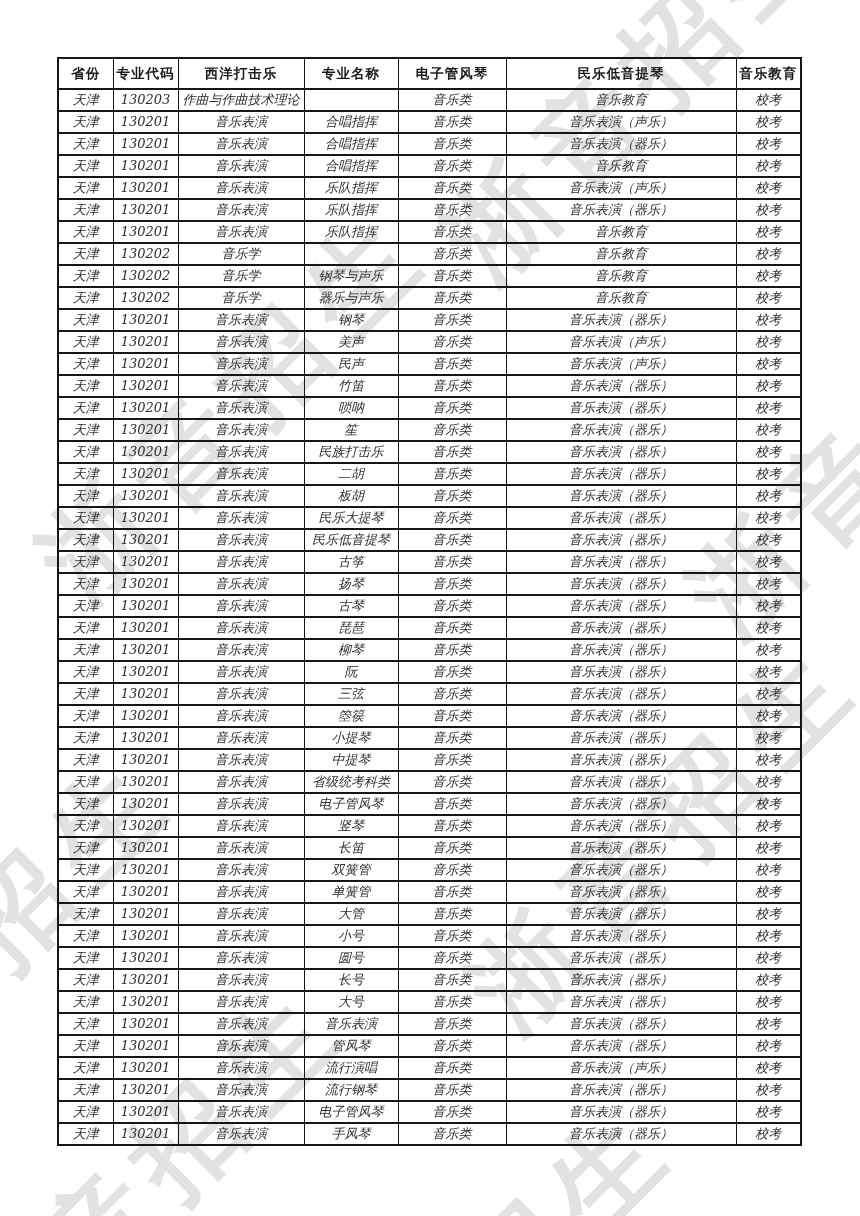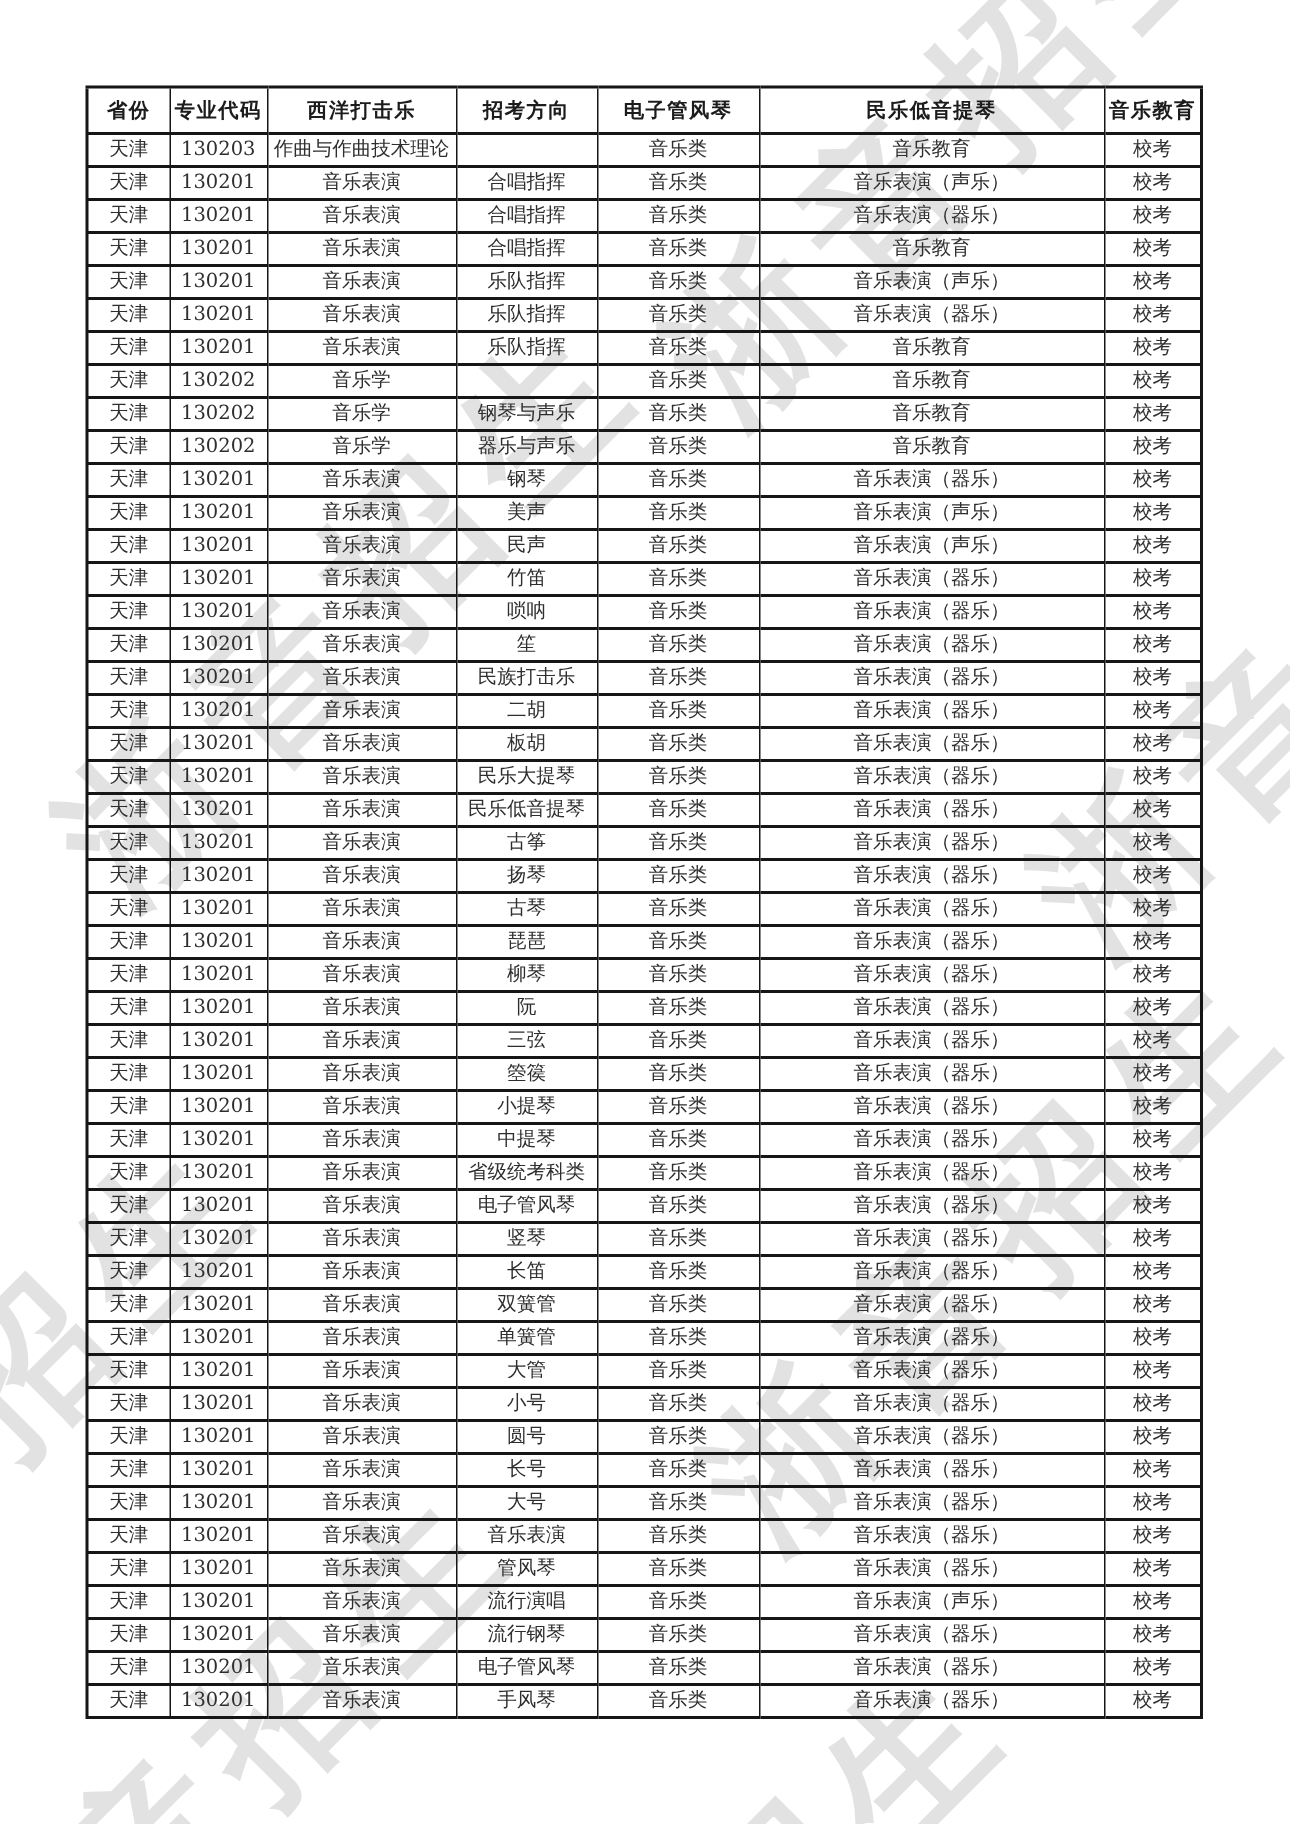--- a/index.html
+++ b/index.html
@@ -49,21 +49,21 @@
     color: #2e2e2e;
   }
   .doc-table { border: 2px solid #161616; }
   .doc-table thead tr { height: 31px; }
   .doc-table th {
     font-size: 13.5px;
     font-weight: bold;
     color: #1c1c1c;
     letter-spacing: 1px;
   }
-  .doc-table tbody tr { height: 20px; }
+  .doc-table tbody tr { height: 20px; font-style: italic; }
   .doc-table td {
     font-size: 13px;
     line-height: 20px;
   }
 </style>
 </head>
 <body>
 
 <div class="watermark-layer">
     <div class="wm" style="left: 640px; top: 85px; color: rgb(226, 226, 226);">浙音招生</div>
@@ -83,21 +83,21 @@
     <col style="width:94px">
     <col style="width:108px">
     <col style="width:230px">
     <col style="width:65px">
   </colgroup>
   <thead>
     <tr>
       <th>省份</th>
       <th>专业代码</th>
       <th>西洋打击乐</th>
-      <th>招考方向</th>
+      <th>专业名称</th>
       <th>电子管风琴</th>
       <th>民乐低音提琴</th>
       <th>音乐教育</th>
     </tr>
   </thead>
   <tbody>
       <tr>
         <td>天津</td>
         <td>130203</td>
         <td>作曲与作曲技术理论</td>

